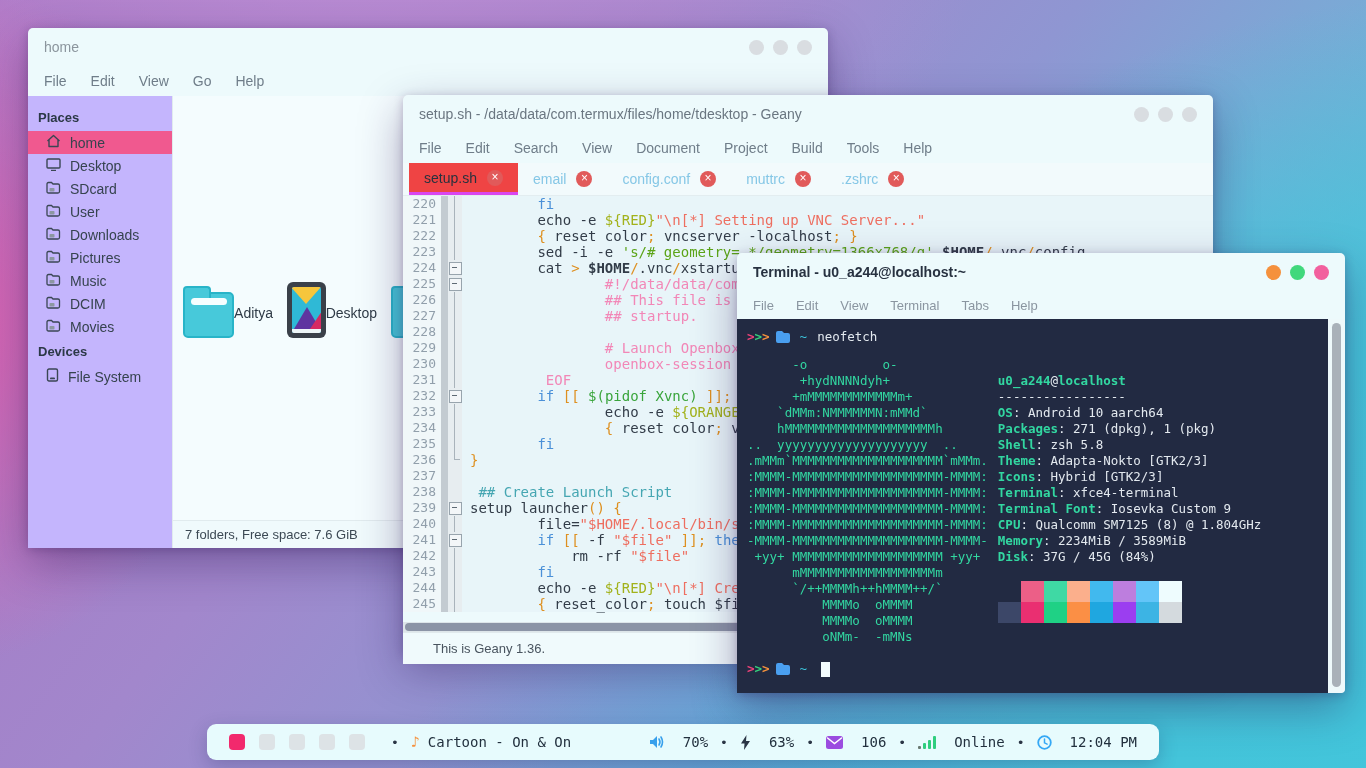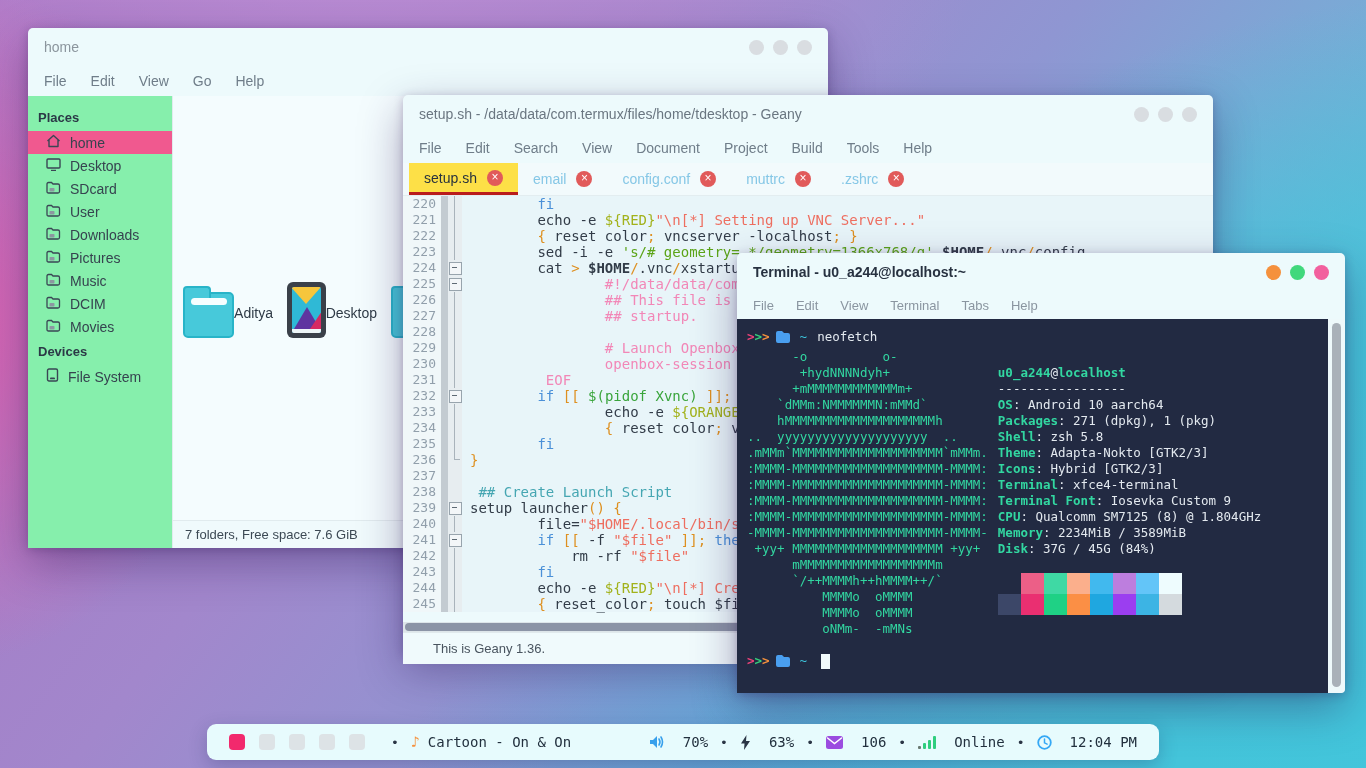--- a/index.html
+++ b/index.html
@@ -23,21 +23,21 @@
   .win-dots { margin-left:auto; display:flex; gap:9px; }
   .dot { width:15px; height:15px; border-radius:50%; background:#d9dde1; }
   .menubar { display:flex; gap:24px; align-items:center; height:30px; padding:0 16px;
              font-size:14px; color:#6f7d89; }
   .menu-item { cursor:default; }
 
   
   #fm { left:28px; top:28px; width:800px; height:520px; }
   #fm .title { color:#8b959d; }
   #fm-body { display:flex; height:calc(100% - 68px); }
-  #fm-side { width:145px; background:#86efac; border-right:1px solid #e1ebee; padding-top:8px; }
+  #fm-side { width:145px; background:#c4b5fd; border-right:1px solid #e1ebee; padding-top:8px; }
   .side-header { font-size:13px; font-weight:bold; color:#2b3846; padding:6px 10px; }
   .side-item { display:flex; align-items:center; gap:9px; height:23px; padding:0 10px 0 18px;
                font-size:14px; color:#36434f; }
   .side-item.selected { background:#f0598f; }
   .side-item svg { flex:0 0 auto; }
   #fm-main { flex:1; display:flex; flex-direction:column; background:#f4fcfe; }
   #fm-files { flex:1; display:flex; gap:14px; padding:14px 10px; }
   .file-item { width:90px; display:flex; align-items:center; }
   .file-label { font-size:14px; color:#2e3a46; margin-top:10px; }
   .big-folder { position:relative; width:64px; height:46px; margin-top:14px;
@@ -60,21 +60,21 @@
   .bd-bar { position:absolute; bottom:0; left:0; right:0; height:4px; background:#eef6f8; }
   #fm-status { height:28px; border-top:1px solid #e1ebee; display:flex; align-items:center;
                padding:0 12px; font-size:13px; color:#3c4954; background:#f0fafc; }
 
   
   #geany { left:403px; top:95px; width:810px; height:560px; }
   #geany .title { color:#6a7681; }
   #tabbar { display:flex; align-items:stretch; height:33px; background:#f2fafc;
             border-bottom:1px solid #e3edf0; padding-left:6px; }
   .tab { display:flex; align-items:center; gap:10px; padding:0 15px; font-size:14px; color:#85c7e6; }
-  .tab.active { background:#fde047; color:#28323e; border-bottom:3px solid #b91c1c; }
+  .tab.active { background:#ef4444; color:#28323e; border-bottom:3px solid #d946ef; }
   .tab-close { width:16px; height:16px; border-radius:50%; background:#e15a5a; color:#fff;
                font-size:12px; line-height:15px; text-align:center; }
   #editor { height:426px; overflow:hidden; font-family:"DejaVu Sans Mono", monospace; font-size:14px; }
   .cl { display:flex; height:16px; line-height:16px; }
   .ln { width:38px; text-align:right; padding-right:5px; color:#919fab; background:#f0f7f9;
         font-size:13px; }
   .mk { width:7px; background:#c3cbd1; }
   .fold { width:14px; background:#e7edf0; position:relative; }
   .fold.l::before, .fold.c::before { content:""; position:absolute; left:6px; top:0; bottom:0;
         width:1px; background:#a9b3bb; }
@@ -104,21 +104,21 @@
         font-family:"DejaVu Sans Mono", monospace; font-size:12.5px; line-height:16px;
         color:#e3e9ef; overflow:hidden; }
   #term-scroll { width:17px; background:#eef9fb; position:relative; border-radius:0 0 4px 0; }
   #term-scroll .thumb { position:absolute; left:4px; top:4px; bottom:6px; width:9px;
         background:#a9b1b9; border-radius:5px; }
   .t-white { color:#e3e9ef; }
   .arrow1{color:#f0437a;font-weight:bold} .arrow2{color:#35d07c;font-weight:bold}
   .arrow3{color:#f5913d;font-weight:bold}
   .tilde { color:#3cc2da; padding:0 4px; }
   .prompt-line { display:flex; align-items:center; gap:6px; height:16px; }
-  #nf { display:flex; margin-top:4px; }
+  #nf { display:flex; margin-top:12px; }
   #nf-art { color:#32d7a1; white-space:pre; }
   #nf-right { margin-left:10px; margin-top:16px; }
   .nf-line { height:16px; white-space:pre; }
   .ilabel { color:#32d7a1; font-weight:bold; }
   #palette { margin-top:16px; }
   .prow { display:flex; height:21px; }
   .pblock { width:23px; height:21px; }
   .cursor { display:inline-block; width:9px; height:15px; background:#f2fbfd; margin-left:4px; }
 
   

